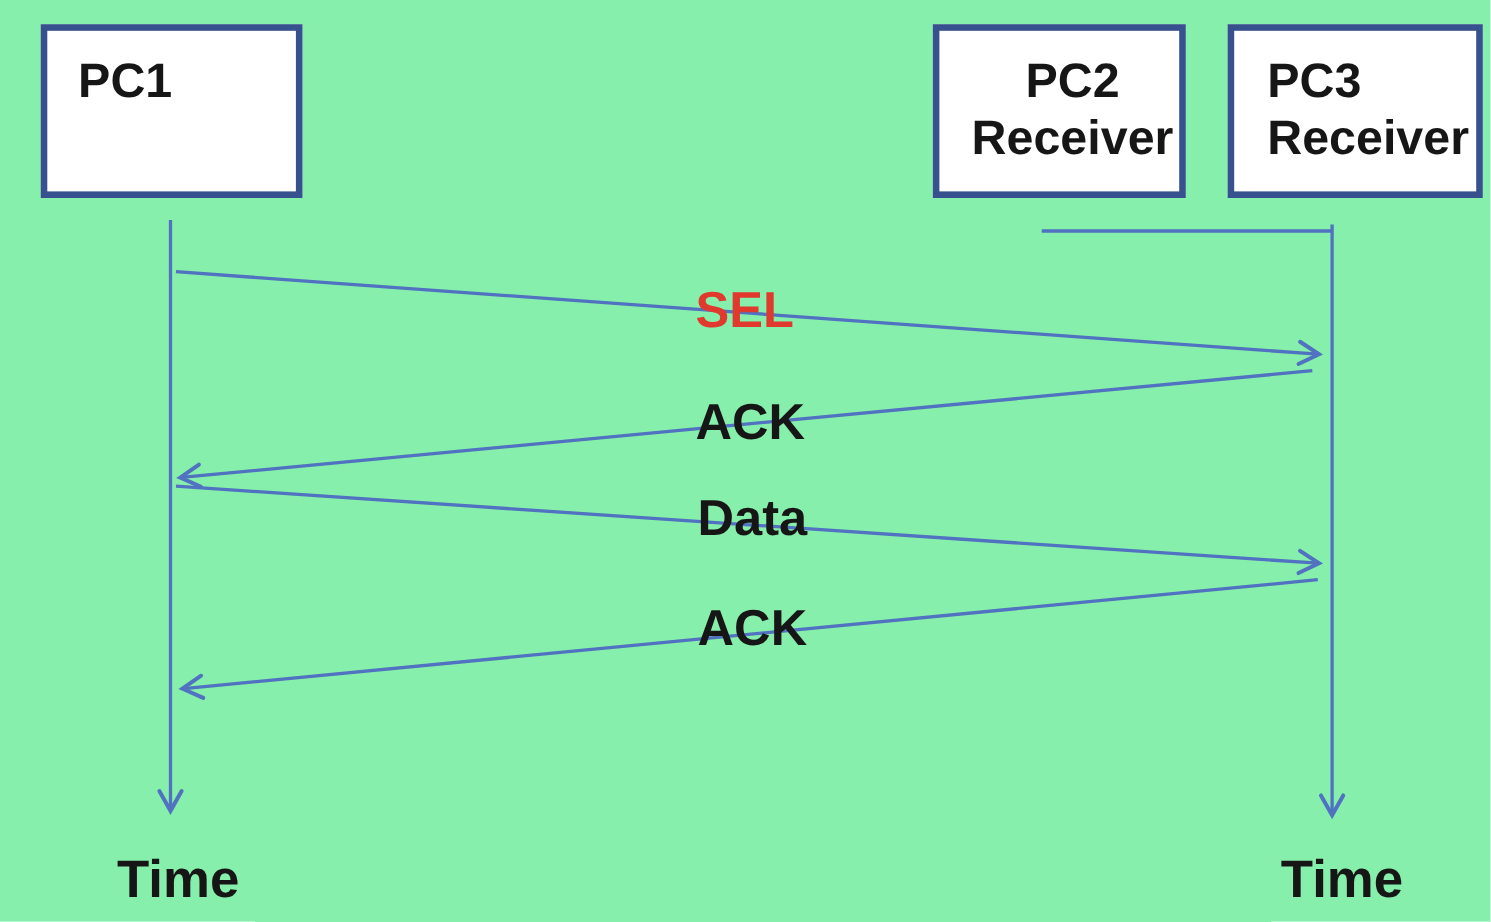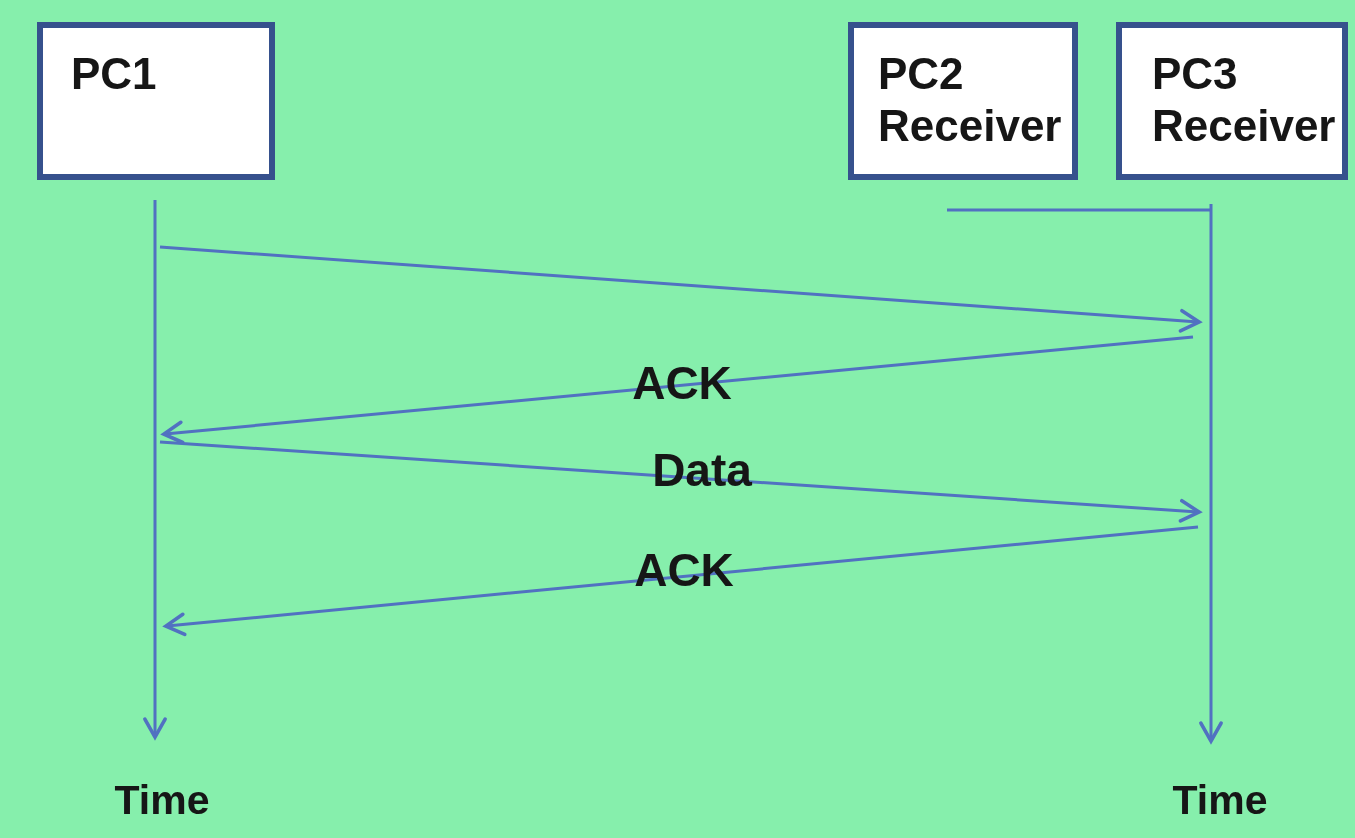--- a/index.html
+++ b/index.html
@@ -18,44 +18,44 @@
     border:6px solid #36518d;
     background:#ffffff;
     color:#161616;
     font-weight:bold;
     font-size:44px;
     line-height:52px;
     padding-top:20px;
   }
   .node-box .line{white-space:nowrap;}
   #box-pc1{left:37px;top:22px;width:238px;height:158px;padding-left:28px;}
-  #box-pc2{left:848px;top:22px;width:230px;height:158px;padding-left:24px;}
+  #box-pc2{left:848px;top:22px;width:230px;height:158px;padding-left:24px;text-align:center;}
   #box-pc3{left:1116px;top:22px;width:232px;height:158px;padding-left:30px;}
 
   .msg-label{
     position:absolute;
     transform:translateX(-50%);
     font-weight:bold;
     font-size:46px;
     line-height:54px;
     color:#161616;
     white-space:nowrap;
     z-index:3;
   }
   .msg-label.sel{color:#e03a2e;}
   #lbl-sel {left:677px;top:254px;}
   #lbl-ack1{left:682px;top:356px;}
-  #lbl-data{left:702px;top:443px;}
+  #lbl-data{left:684px;top:443px;}
   #lbl-ack2{left:684px;top:543px;}
 
   .time-label{
     position:absolute;
     transform:translateX(-50%);
     font-weight:bold;
-    font-size:41px;
+    font-size:48px;
     line-height:56px;
     color:#161616;
     white-space:nowrap;
   }
   #time-left {left:162px;top:772px;}
   #time-right{left:1220px;top:772px;}
 </style>
 </head>
 <body>
 
@@ -87,20 +87,21 @@
   </div>
   <div class="node-box" id="box-pc2">
     <div class="line">PC2</div>
     <div class="line">Receiver</div>
   </div>
   <div class="node-box" id="box-pc3">
     <div class="line">PC3</div>
     <div class="line">Receiver</div>
   </div>
 
+  <div class="msg-label sel" id="lbl-sel" style="color: rgb(224, 58, 46);">SEL</div>
   <div class="msg-label" id="lbl-ack1" style="color: rgb(22, 22, 22);">ACK</div>
   <div class="msg-label" id="lbl-data" style="color: rgb(22, 22, 22);">Data</div>
   <div class="msg-label" id="lbl-ack2" style="color: rgb(22, 22, 22);">ACK</div>
 
   <div class="time-label" id="time-left">Time</div>
   <div class="time-label" id="time-right">Time</div>
 
 </div>
 
 </body></html>

